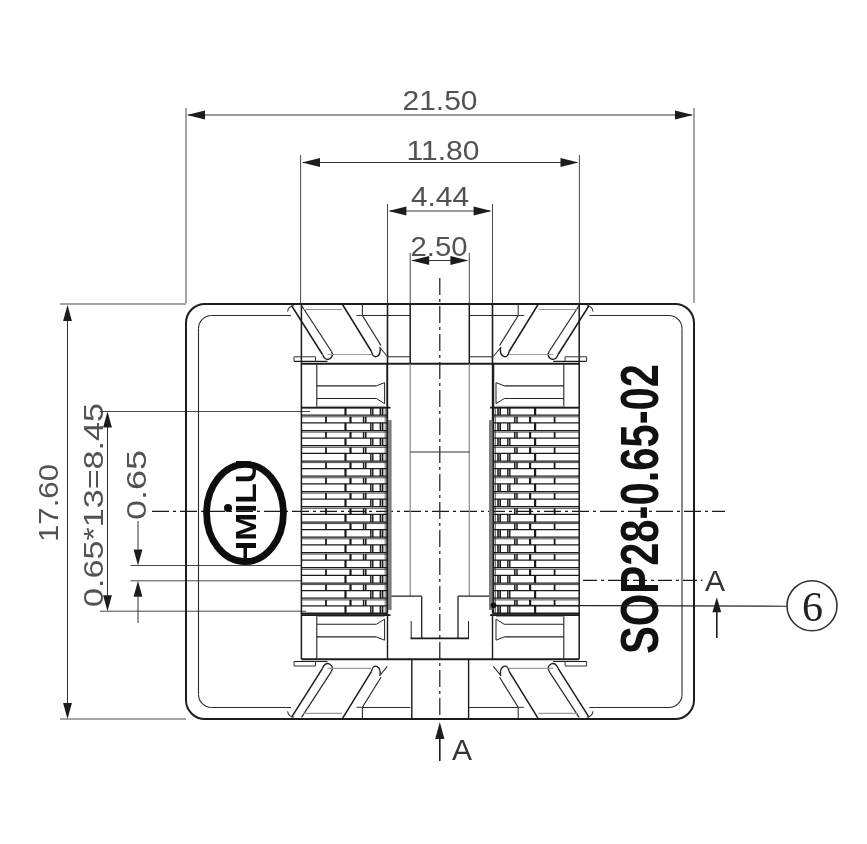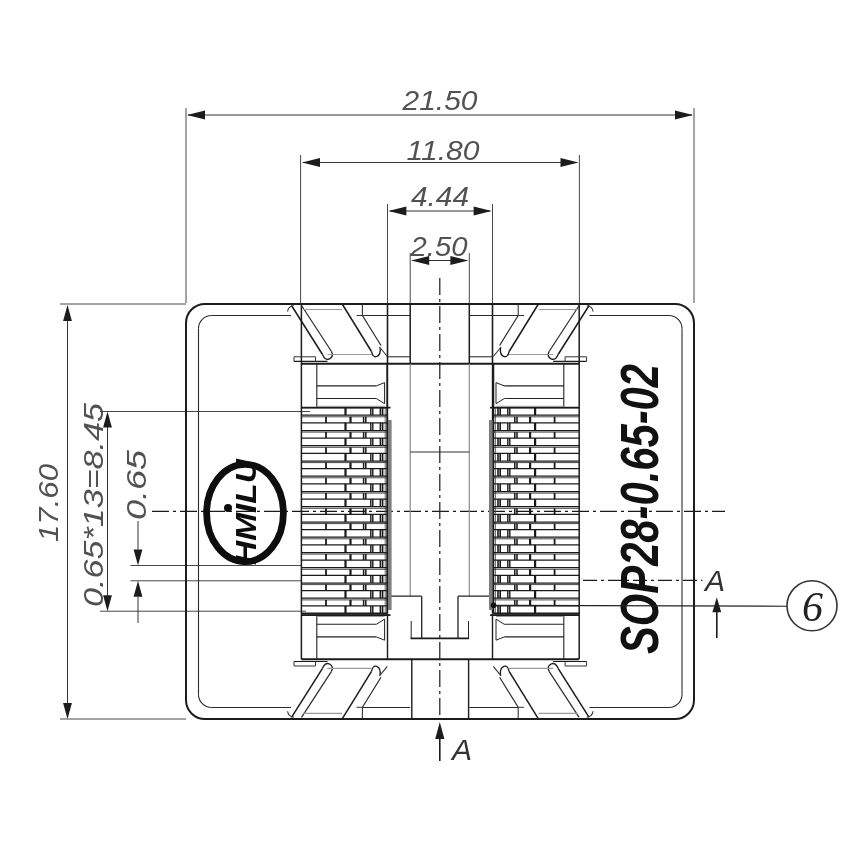--- a/index.html
+++ b/index.html
@@ -1,16 +1,16 @@
 <!DOCTYPE html>
 <html><head>
 <meta charset="utf-8">
 <style>
   html,body{margin:0;padding:0;background:#ffffff;}
-  #page{width:770px;height:844px;position:relative;background:#ffffff;font-family:"Liberation Sans",sans-serif;font-style:italic;}
+  #page{width:770px;height:844px;position:relative;background:#ffffff;font-family:"Liberation Sans",sans-serif;}
 </style>
 </head>
 <body>
 <div id="page">
 <svg width="867" height="844" viewBox="0 0 867 844" xmlns="http://www.w3.org/2000/svg">
 
 <rect x="0" y="0" width="867" height="844" fill="#ffffff"></rect>
 
 <g>
         <line x1="188.0" y1="115.0" x2="692.0" y2="115.0" stroke="#333" stroke-width="1.0" stroke-linecap="butt"></line>

